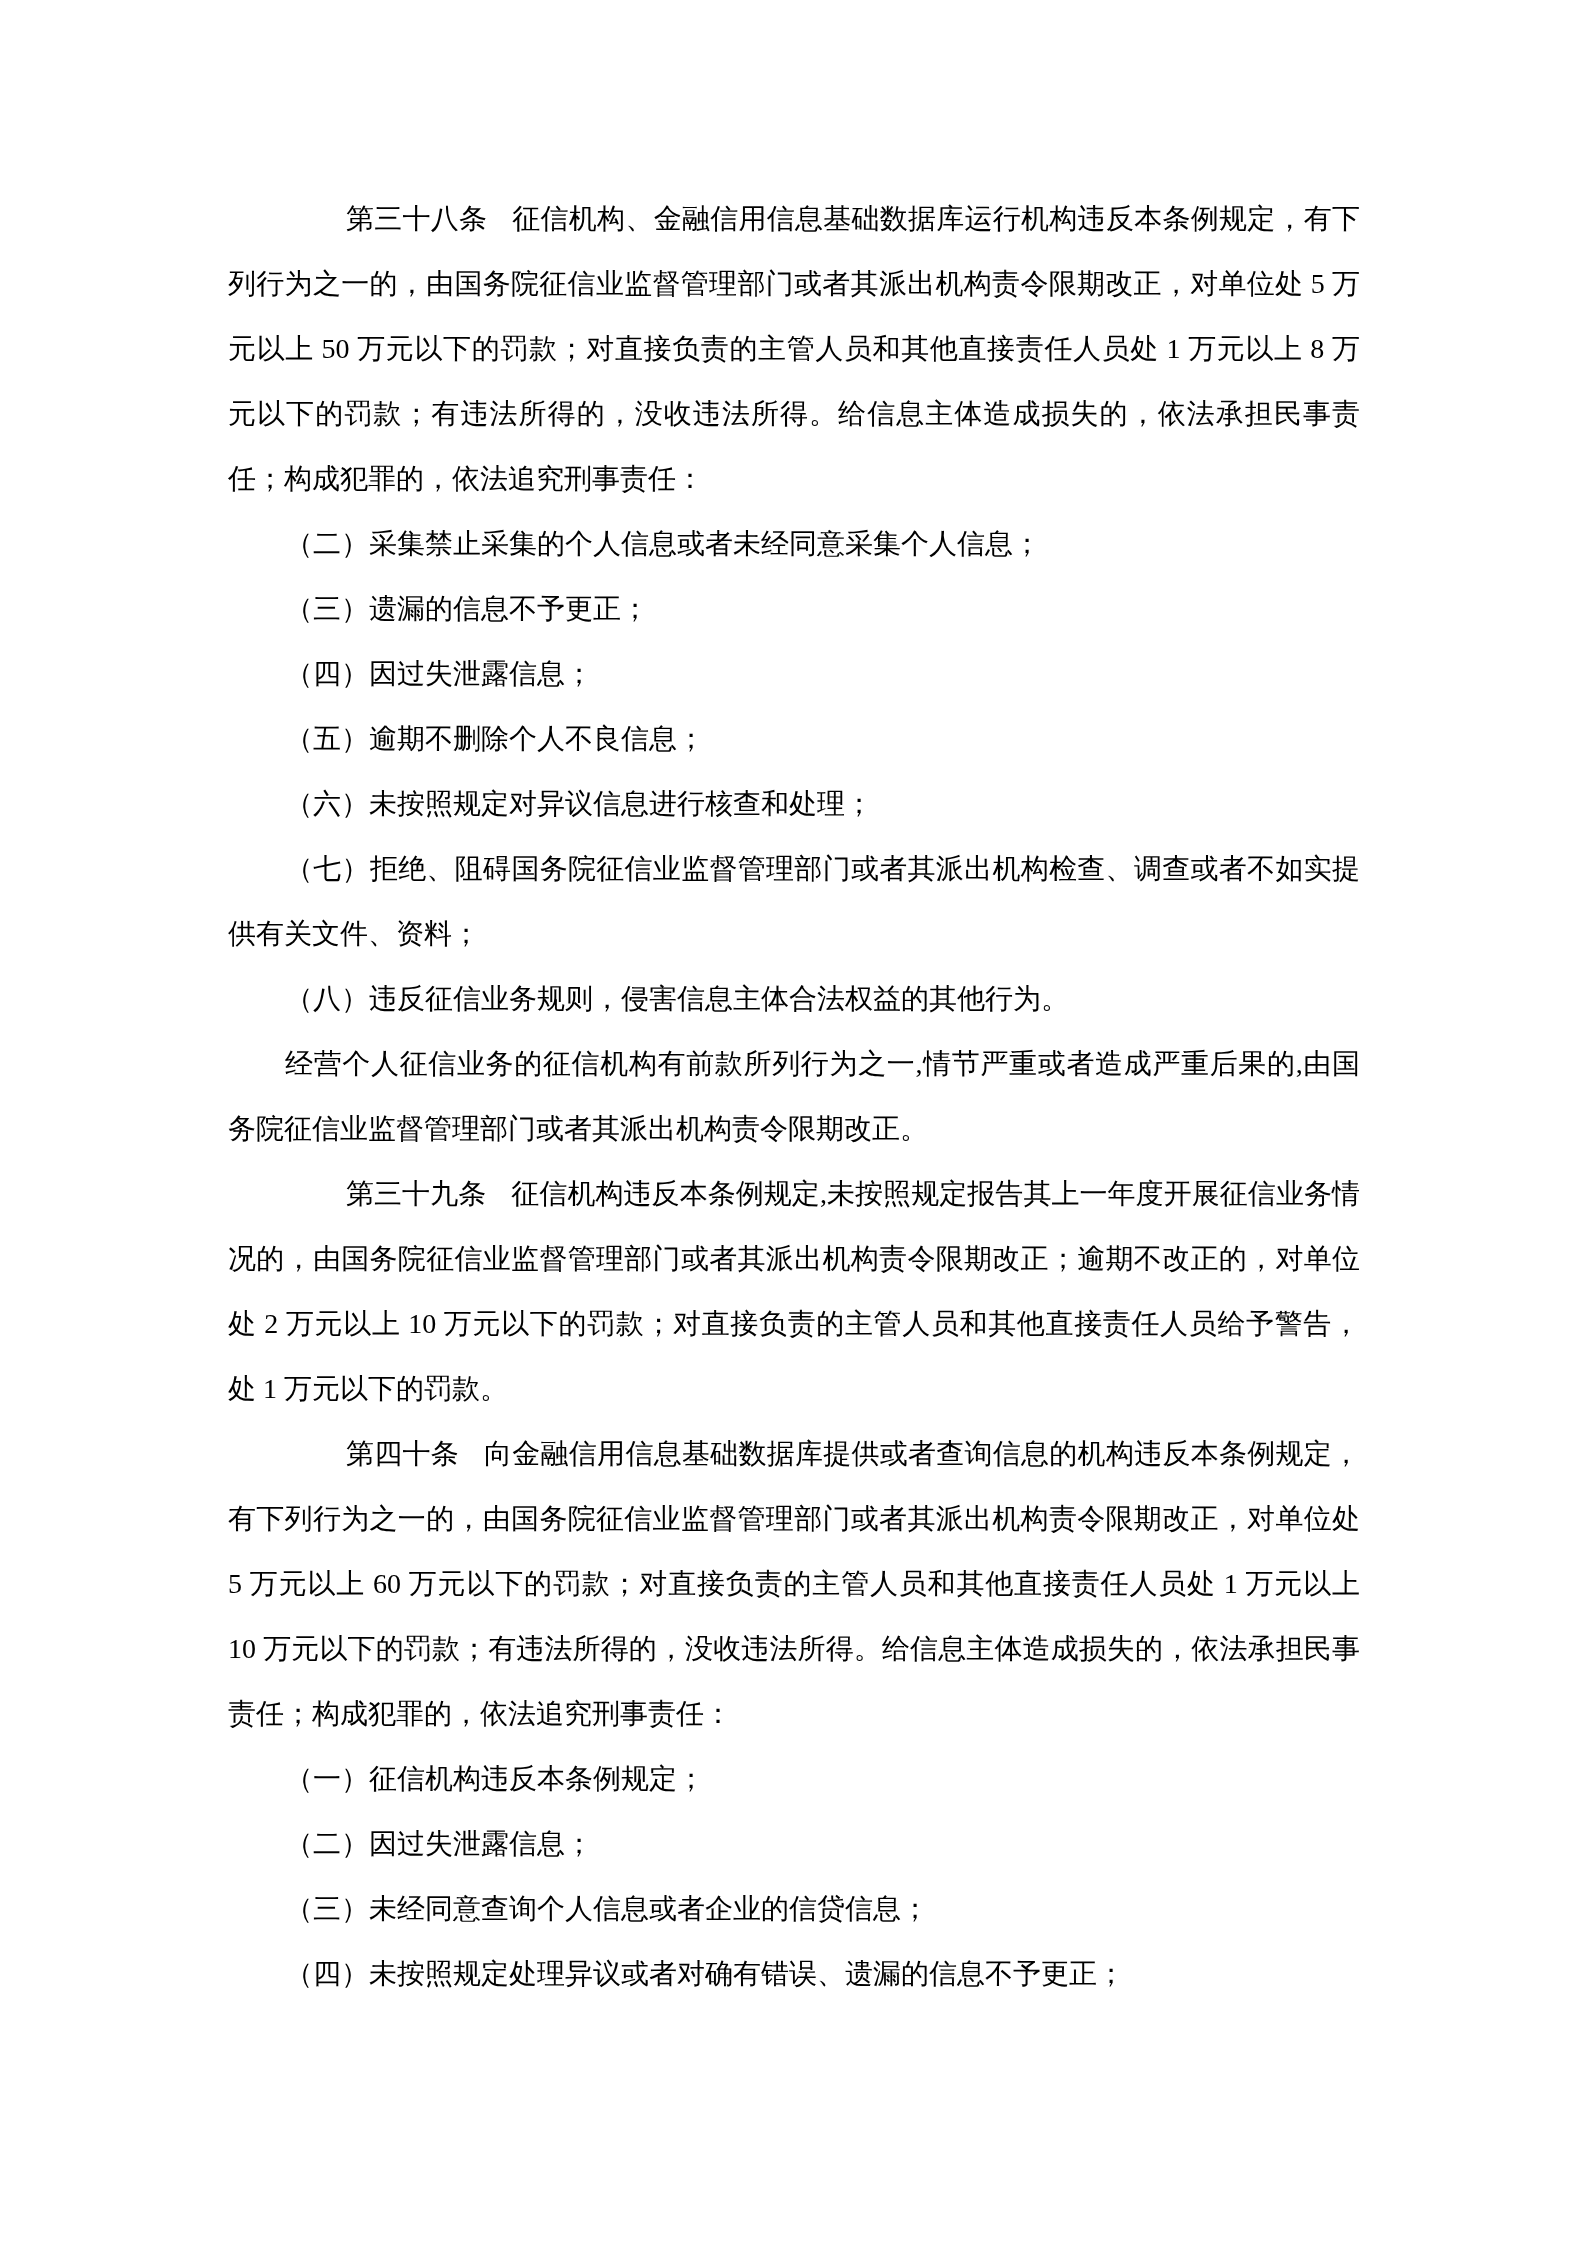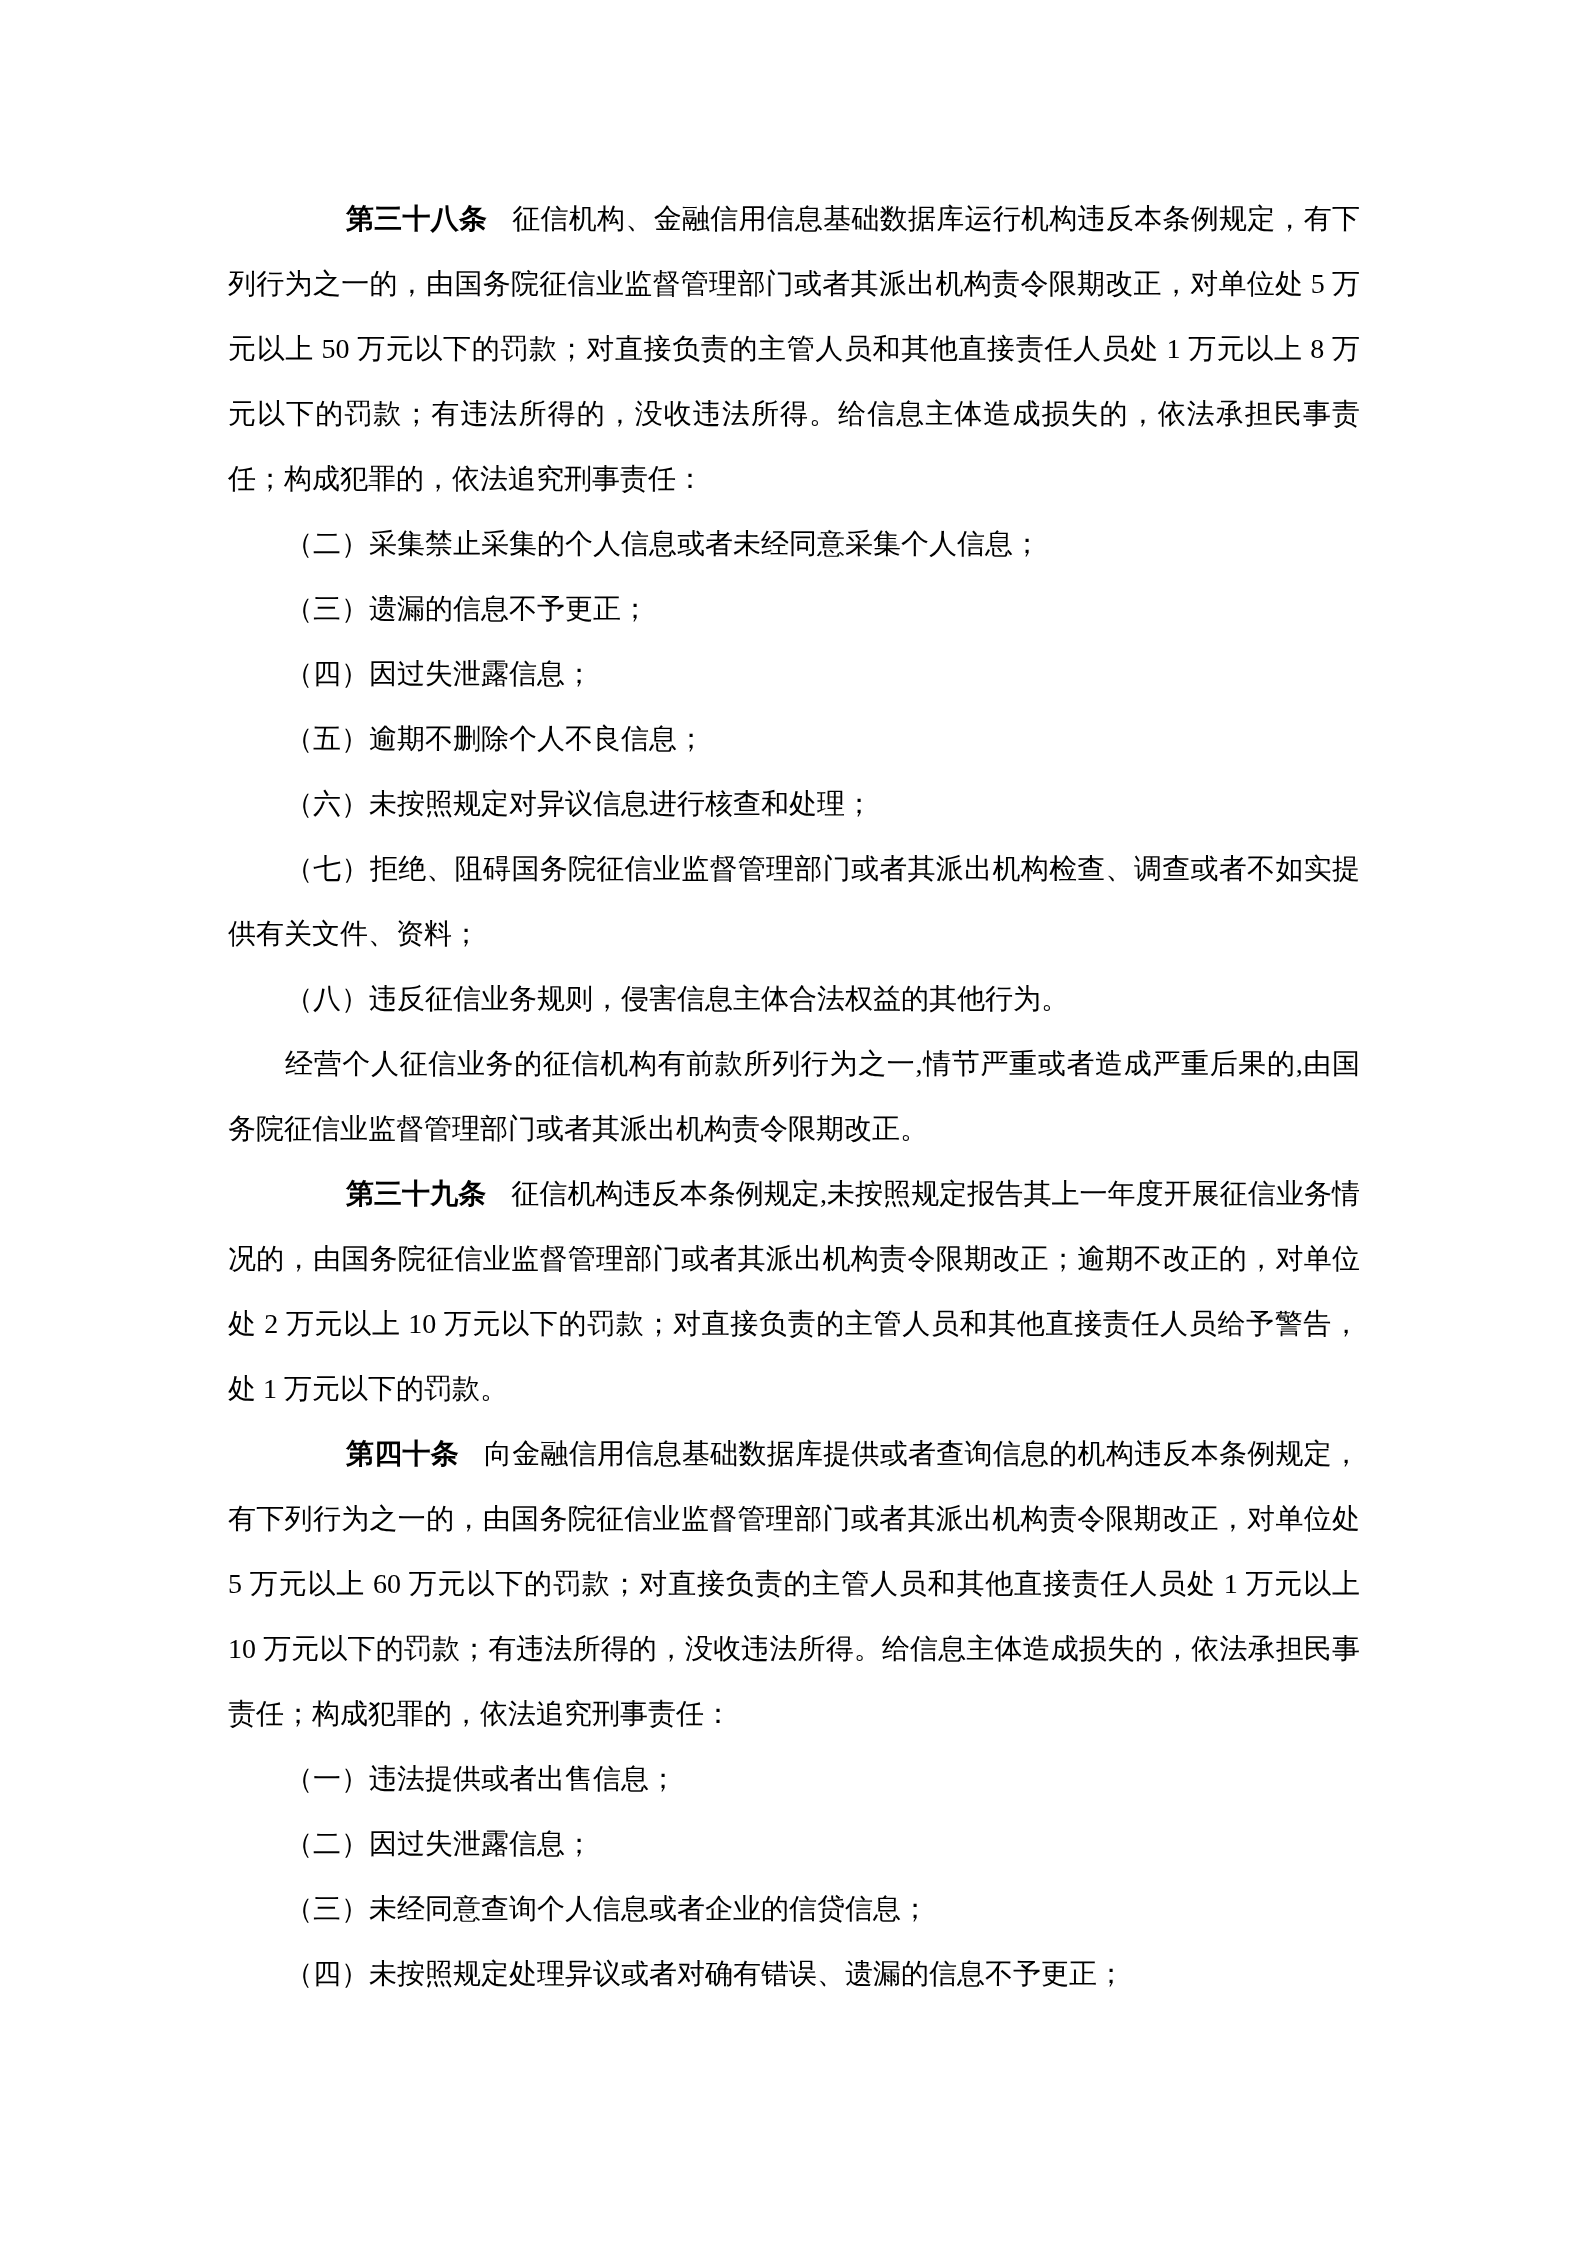--- a/index.html
+++ b/index.html
@@ -30,21 +30,21 @@
     padding: 0;
   }
   .para-article {
     text-indent: 118px;
   }
   .para-item,
   .para-plain {
     text-indent: 57px;
   }
   .lead {
-    font-weight: bold;
+    font-weight: normal;
     margin-right: 25px;
   }
 </style>
 </head>
 <body>
 
 <div class="page">
   <div class="textblock">
 
     <p class="para-article"><b class="lead">第三十八条</b><span>征信机构、金融信用信息基础数据库运行机构违反本条例规定，有下列行为之一的，由国务院征信业监督管理部门或者其派出机构责令限期改正，对单位处 5 万元以上 50 万元以下的罚款；对直接负责的主管人员和其他直接责任人员处 1 万元以上 8 万元以下的罚款；有违法所得的，没收违法所得。给信息主体造成损失的，依法承担民事责任；构成犯罪的，依法追究刑事责任：</span></p>
@@ -56,19 +56,19 @@
     <p class="para-item"><span>（六）未按照规定对异议信息进行核查和处理；</span></p>
     <p class="para-item"><span>（七）拒绝、阻碍国务院征信业监督管理部门或者其派出机构检查、调查或者不如实提供有关文件、资料；</span></p>
     <p class="para-item"><span>（八）违反征信业务规则，侵害信息主体合法权益的其他行为。</span></p>
 
     <p class="para-plain"><span>经营个人征信业务的征信机构有前款所列行为之一,情节严重或者造成严重后果的,由国务院征信业监督管理部门或者其派出机构责令限期改正。</span></p>
 
     <p class="para-article"><b class="lead">第三十九条</b><span>征信机构违反本条例规定,未按照规定报告其上一年度开展征信业务情况的，由国务院征信业监督管理部门或者其派出机构责令限期改正；逾期不改正的，对单位处 2 万元以上 10 万元以下的罚款；对直接负责的主管人员和其他直接责任人员给予警告，处 1 万元以下的罚款。</span></p>
 
     <p class="para-article"><b class="lead">第四十条</b><span>向金融信用信息基础数据库提供或者查询信息的机构违反本条例规定，有下列行为之一的，由国务院征信业监督管理部门或者其派出机构责令限期改正，对单位处 5 万元以上 60 万元以下的罚款；对直接负责的主管人员和其他直接责任人员处 1 万元以上 10 万元以下的罚款；有违法所得的，没收违法所得。给信息主体造成损失的，依法承担民事责任；构成犯罪的，依法追究刑事责任：</span></p>
 
-    <p class="para-item"><span>（一）违法提供或者出售信息；</span></p>
+    <p class="para-item"><span>（一）征信机构违反本条例规定；</span></p>
     <p class="para-item"><span>（二）因过失泄露信息；</span></p>
     <p class="para-item"><span>（三）未经同意查询个人信息或者企业的信贷信息；</span></p>
     <p class="para-item"><span>（四）未按照规定处理异议或者对确有错误、遗漏的信息不予更正；</span></p>
 
   </div>
 </div>
 
 </body></html>

